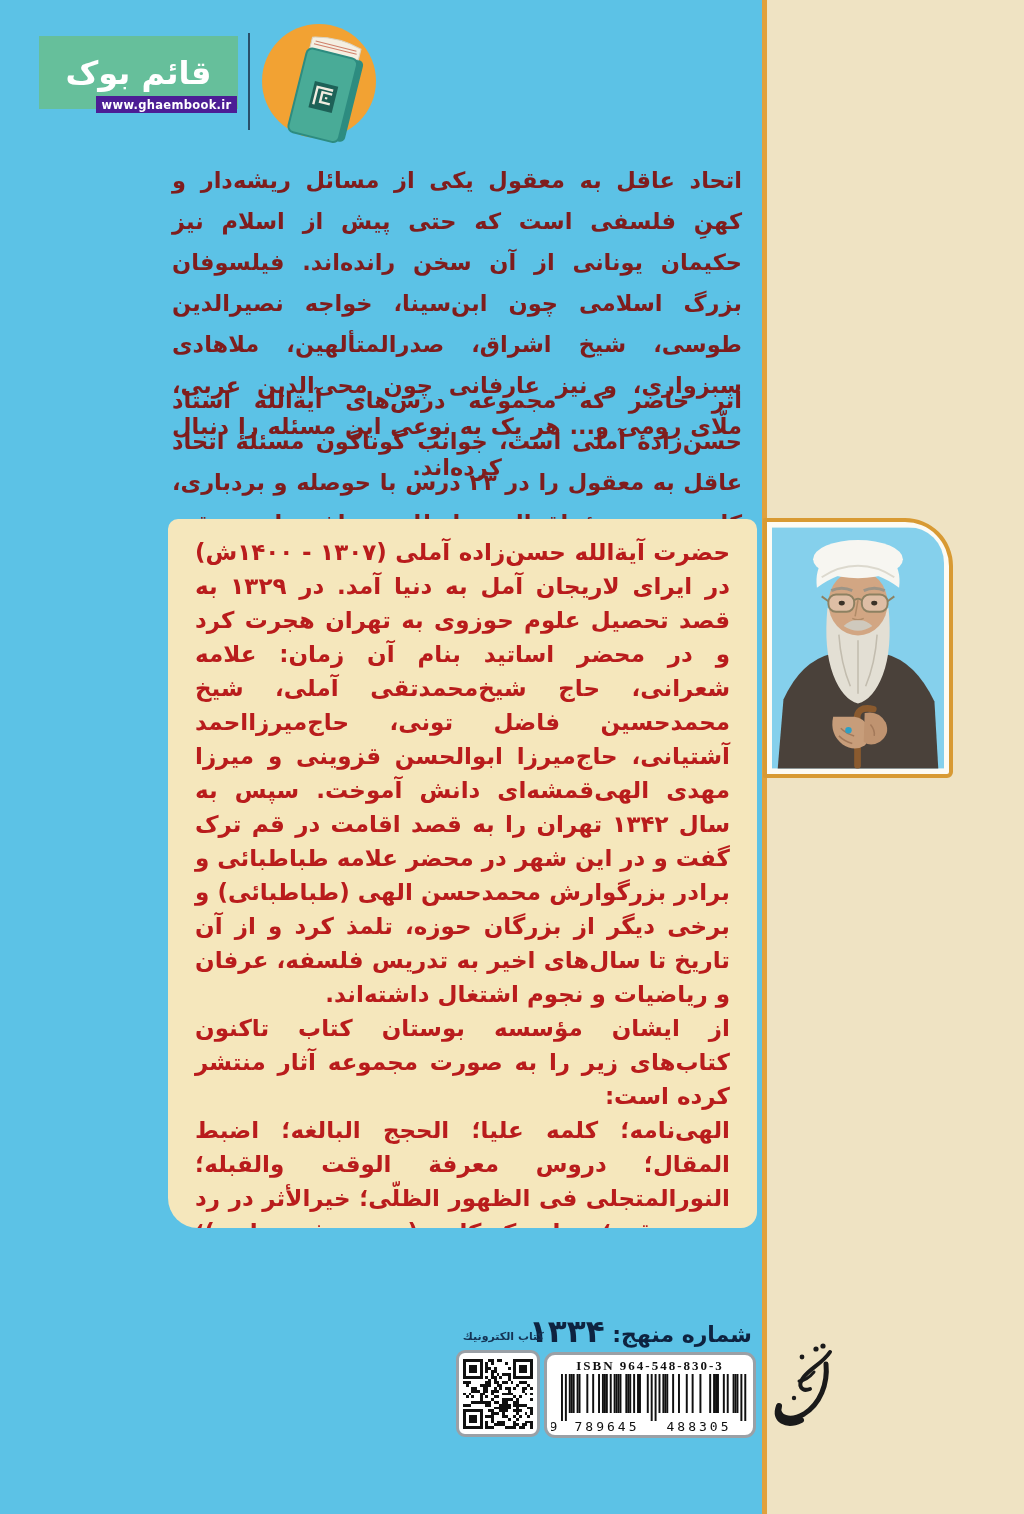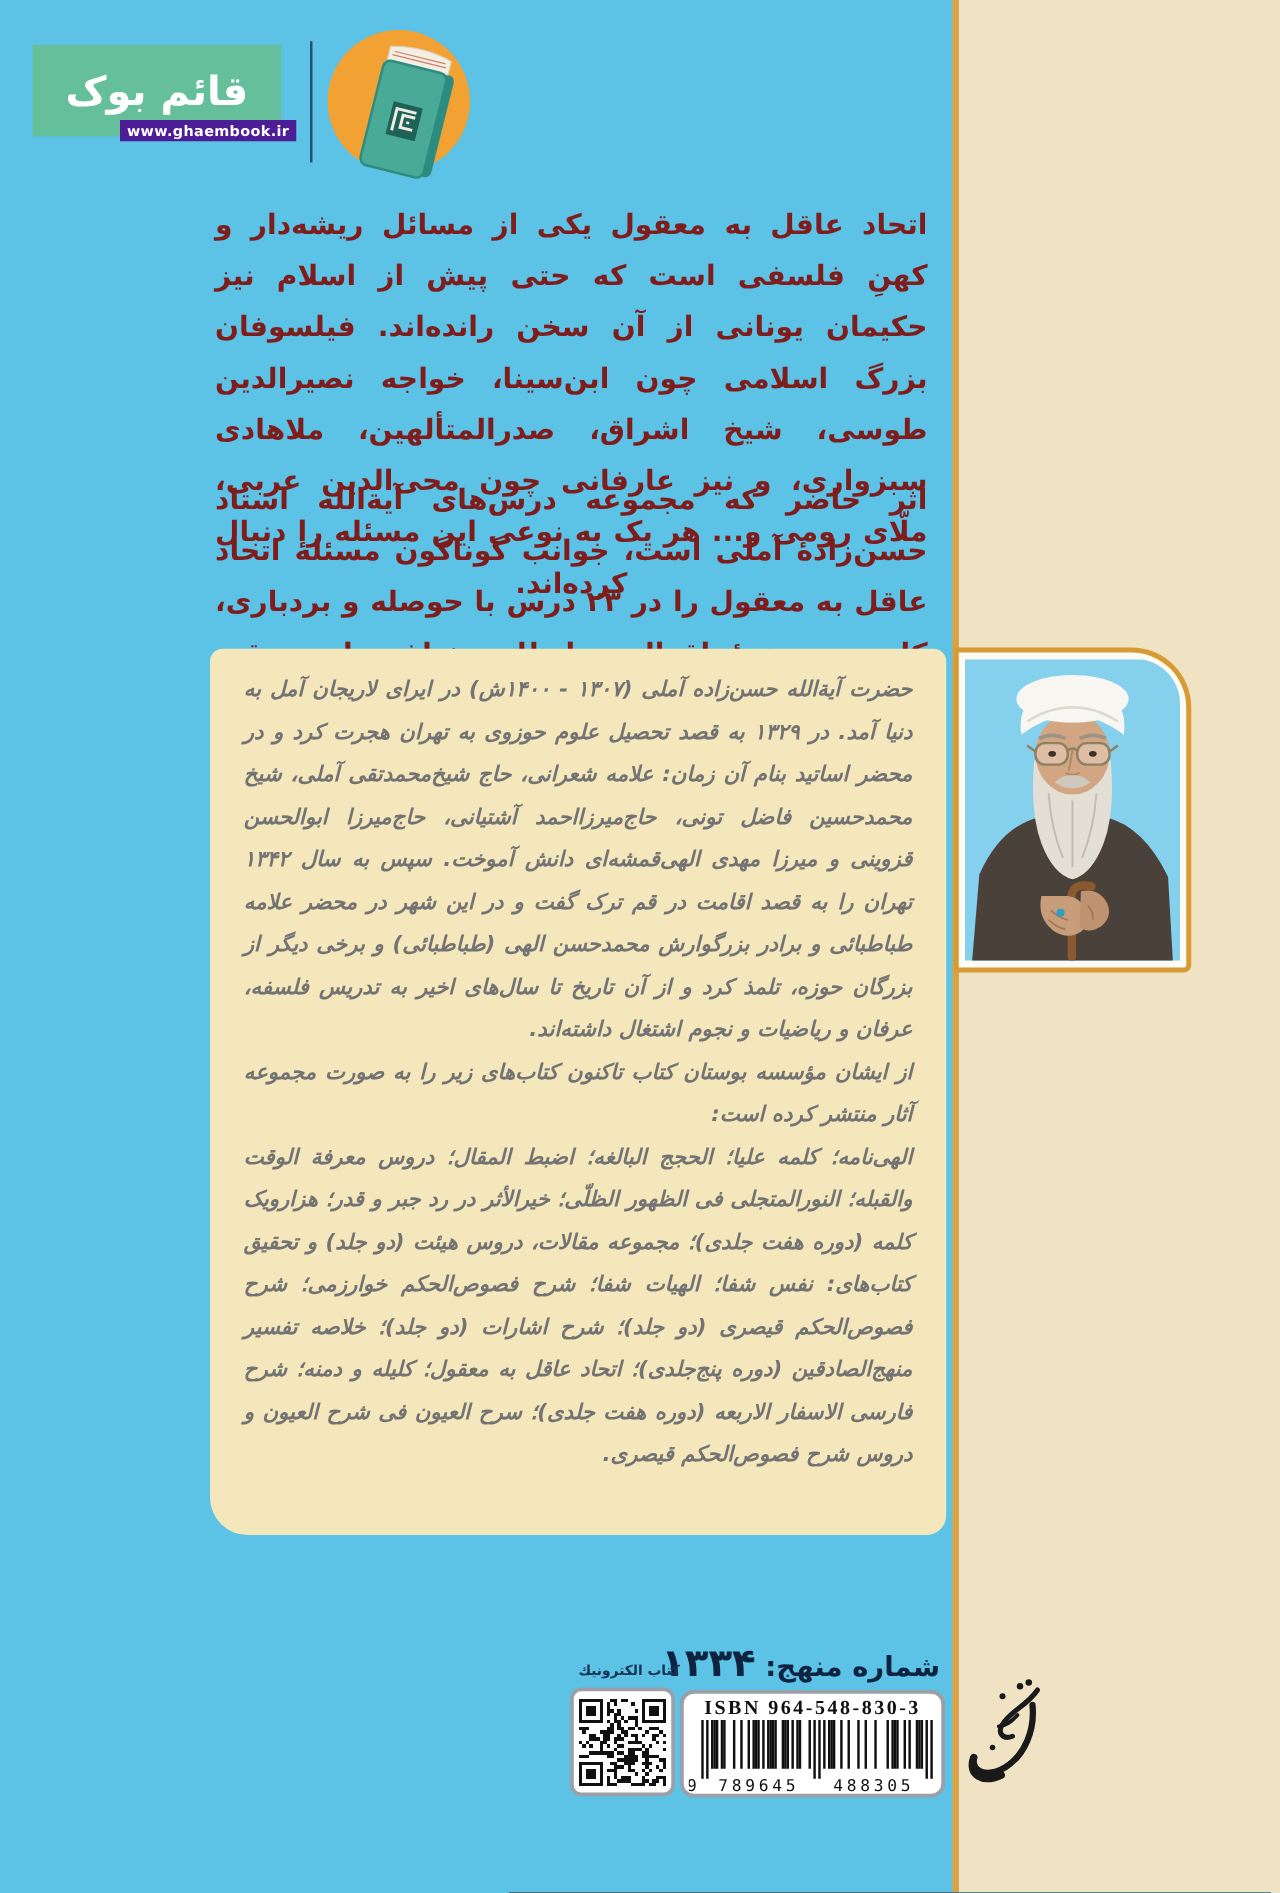--- a/index.html
+++ b/index.html
@@ -5,21 +5,21 @@
   html,body{margin:0;padding:0;background:#333;}
   .page{
     position:relative;width:1024px;height:1514px;overflow:hidden;
     background:#5cc2e6;font-family:"DejaVu Sans",sans-serif;
   }
   .cream-band{position:absolute;top:0;left:767px;width:257px;height:1514px;background:#efe3c3;}
   .gold-line{position:absolute;top:0;left:762px;width:5px;height:1514px;background:#e0a13d;}
 
   
   .brand-box{
-    position:absolute;left:26px;top:36px;width:199px;height:73px;background:#66bf9b;
+    position:absolute;left:39px;top:36px;width:199px;height:73px;background:#66bf9b;
     display:flex;align-items:center;justify-content:center;
     color:#ffffff;font-weight:bold;font-size:32px;direction:rtl;letter-spacing:2px;
   }
   .url-bar{
     position:absolute;left:96px;top:96px;width:141px;height:17px;background:#4c1d95;
     display:flex;align-items:center;justify-content:center;
     color:#ffffff;font-weight:bold;font-size:11.5px;letter-spacing:.3px;
   }
   .wm-divider{position:absolute;left:248px;top:33px;width:2px;height:97px;background:#29506a;}
   .badge{position:absolute;left:260px;top:20px;}
@@ -34,21 +34,21 @@
   .intro.p2{top:380px;}
 
   
   .bio-box{
     position:absolute;left:168px;top:519px;width:589px;height:709px;
     background:#f5e7bc;border-radius:10px 10px 16px 30px;
     box-sizing:border-box;padding:16px 27px;overflow:hidden;
   }
   .bio-box p{
     margin:0;direction:rtl;text-align:justify;font-weight:bold;
-    color:#737373;font-size:17px;line-height:34px;font-style:italic;
+    color:#b91c1c;font-size:23px;line-height:34px;
   }
 
   
   .photo-frame{
     position:absolute;left:763px;top:518px;width:190px;height:260px;
     background:#fdfbf4;border:4px solid #d89a33;border-radius:2px 48px 6px 2px;
     box-sizing:border-box;padding:5px;
   }
   .photo-frame svg{display:block;border-radius:0 36px 0 0;}
 
@@ -67,21 +67,21 @@
     background:#ffffff;border:3px solid #9aa0a6;border-radius:9px;
     box-sizing:border-box;display:flex;align-items:center;justify-content:center;
   }
   .barcode-box{
     position:absolute;left:544px;top:1352px;width:212px;height:86px;
     background:#ffffff;border:3px solid #9aa0a6;border-radius:11px;
     box-sizing:border-box;text-align:center;padding-top:3px;overflow:hidden;
   }
   .isbn-line{
     font-family:"Liberation Serif","DejaVu Serif",serif;
-    font-size:16px;letter-spacing:2px;color:#101010;white-space:nowrap;font-weight:bold;
+    font-size:13px;letter-spacing:2px;color:#101010;white-space:nowrap;font-weight:bold;
   }
   .calligraphy{position:absolute;left:766px;top:1340px;}
 </style>
 </head>
 <body>
 
 <div class="page">
 
   <div class="cream-band"></div>
   <div class="gold-line"></div>

